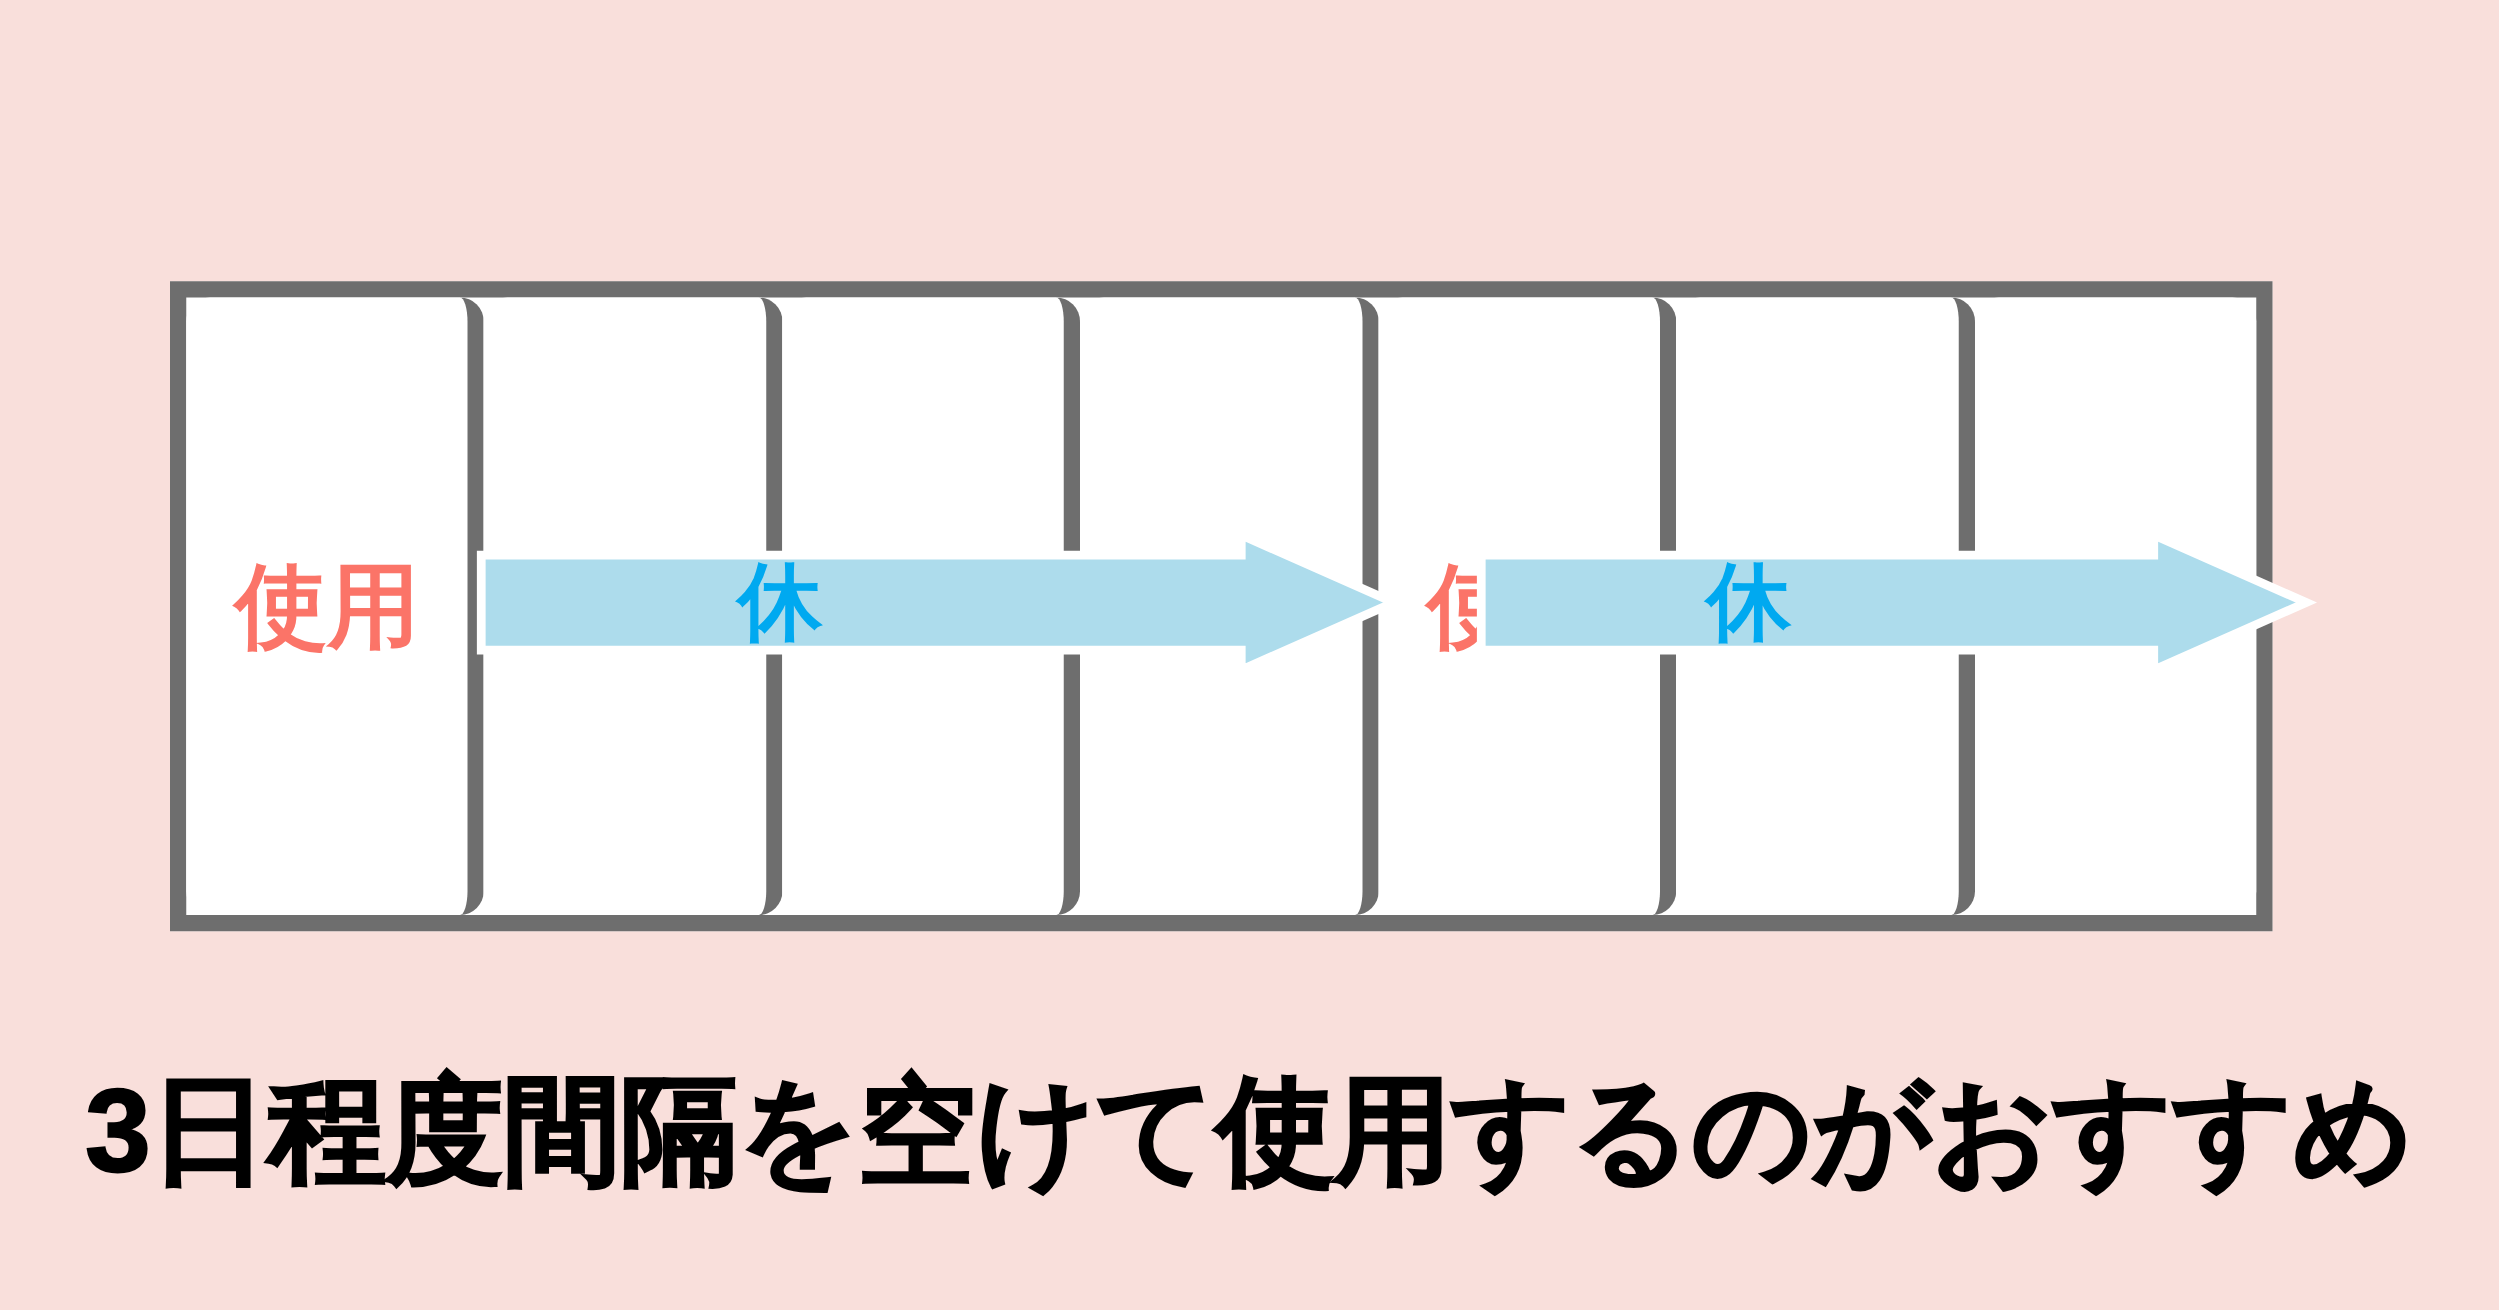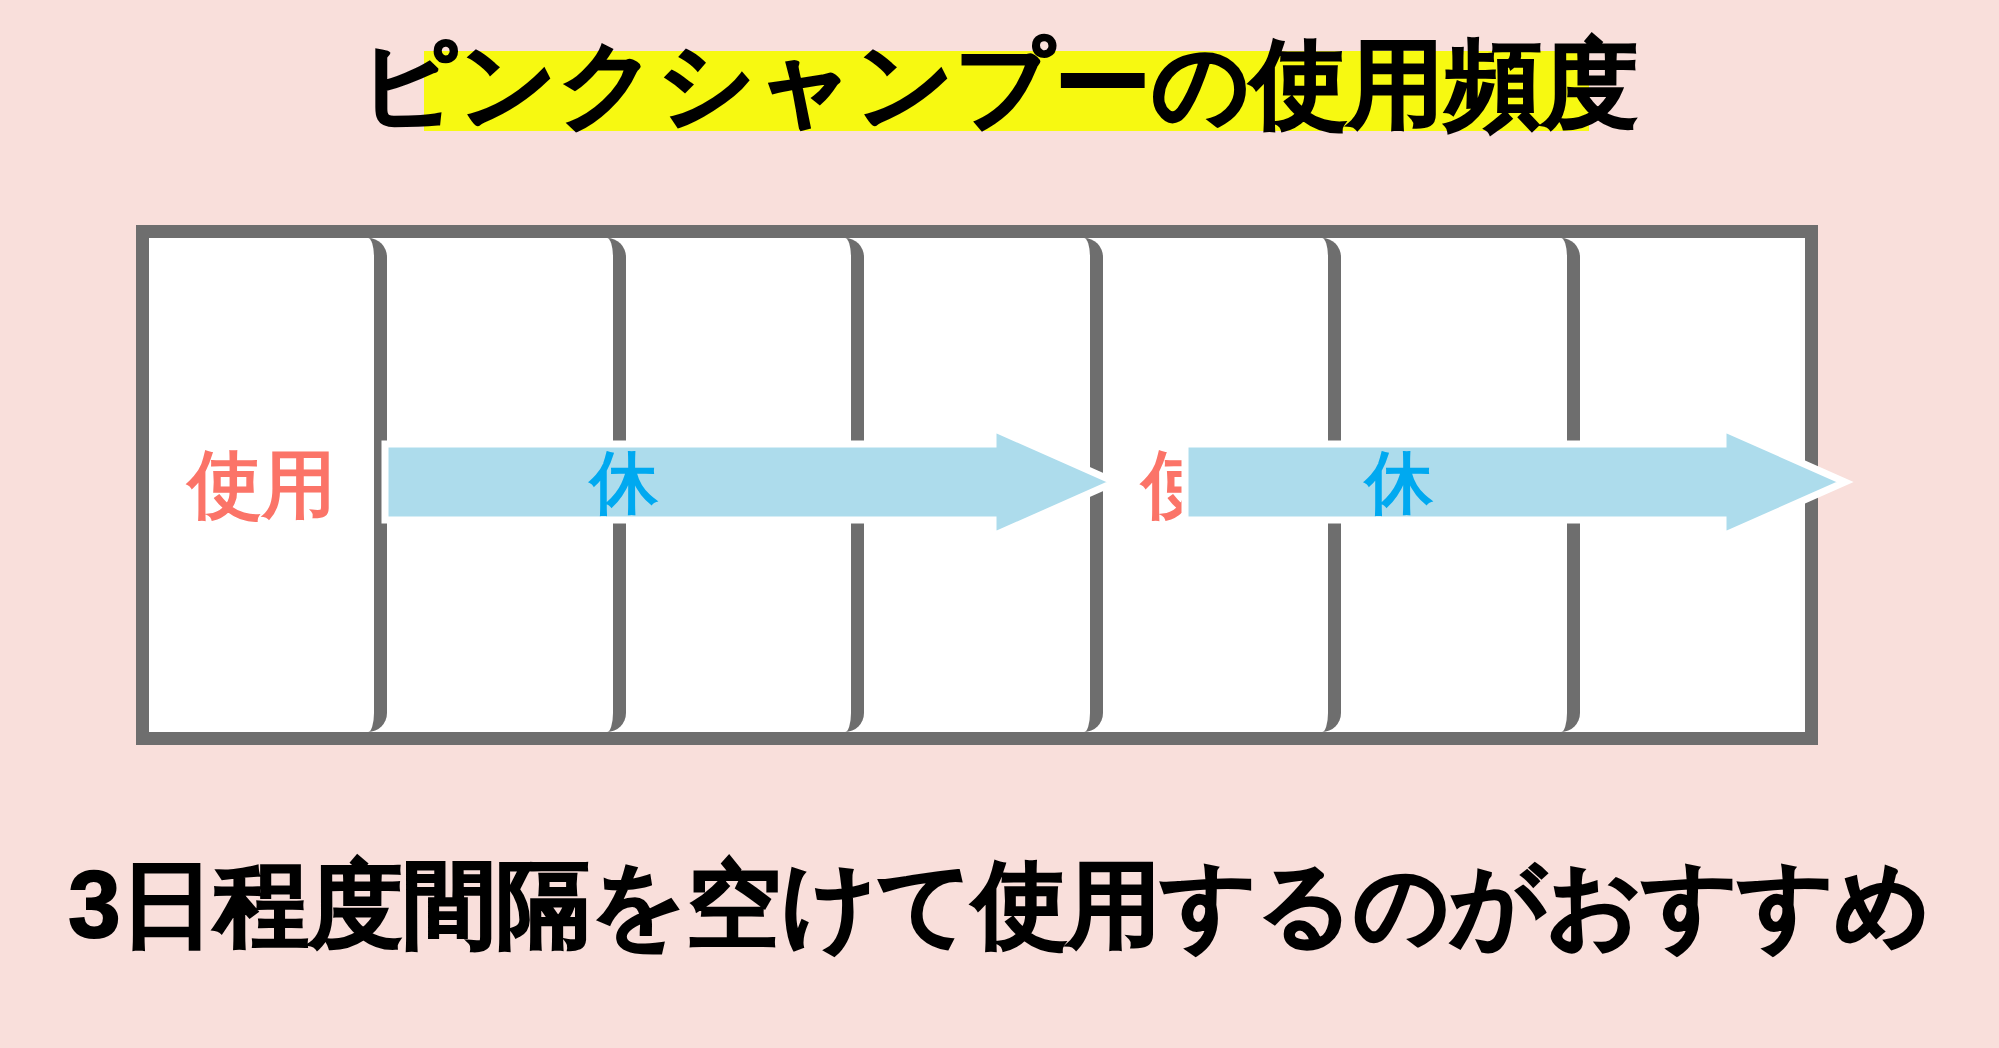--- a/index.html
+++ b/index.html
@@ -133,21 +133,20 @@
     white-space: nowrap;
     -webkit-text-stroke: 2px #000;
   }
 </style>
 </head>
 <body>
 
 <div id="title-block">
   <div id="title-wrap">
     <span id="title-highlight"></span>
-    <span id="title-text">ピンクシャンプーの使用頻度</span>
   </div>
 </div>
 
 <div id="schedule-grid">
   <div class="grid-cell">
     <span class="cell-label use">使用</span>
   </div>
   <div class="grid-cell">
     <span class="cell-label"></span>
   </div>

